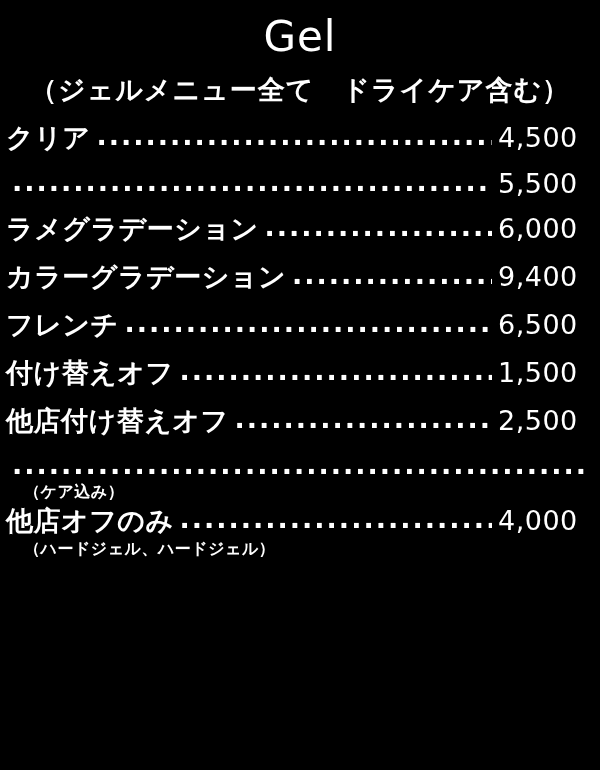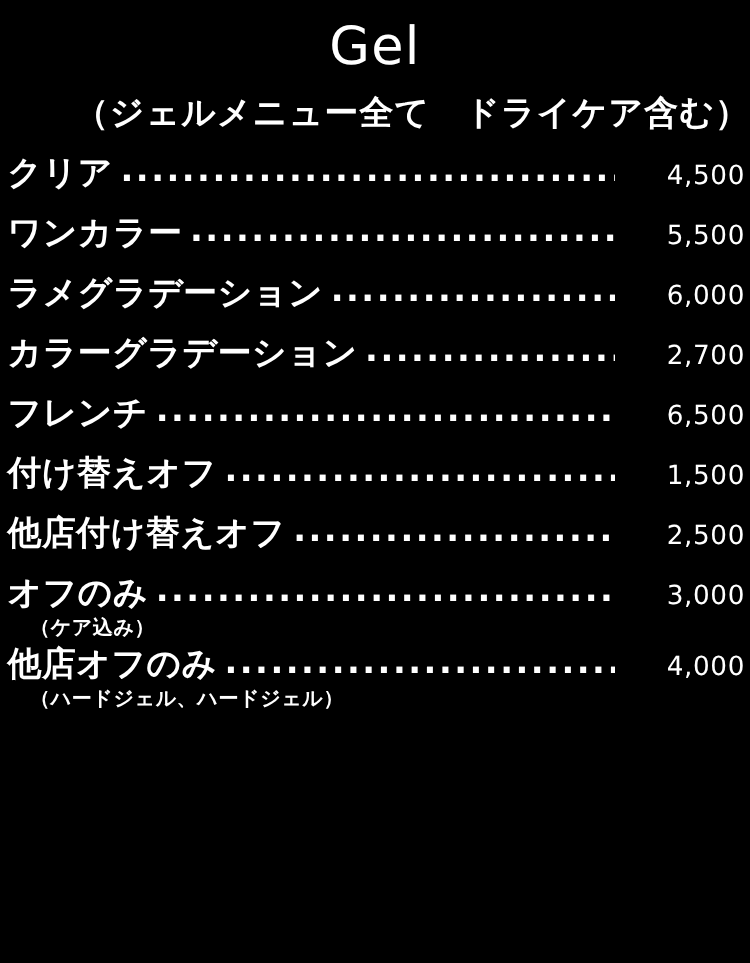--- a/index.html
+++ b/index.html
@@ -23,21 +23,21 @@
   .title {
     text-align: center;
     font-size: 42px;
     font-weight: 400;
     letter-spacing: 1px;
     line-height: 1;
     padding-top: 16px;
     font-family: "DejaVu Sans", "Liberation Sans", sans-serif;
   }
   .subtitle {
-    text-align: right;
+    text-align: center;
     font-size: 27px;
     font-weight: bold;
     letter-spacing: 1px;
     margin-top: 14px;
     white-space: nowrap;
   }
   .items {
     margin-top: 12px;
   }
   .row {
@@ -57,25 +57,25 @@
     overflow: hidden;
     white-space: nowrap;
     font-size: 27px;
     font-weight: bold;
     margin: 0 6px;
     letter-spacing: 2px;
     position: relative;
     top: -2px;
   }
   .row .price {
-    font-size: 21px;
+    font-size: 27px;
     font-weight: 400;
     white-space: nowrap;
     min-width: 98px;
-    text-align: right;
+    text-align: left;
     letter-spacing: 0.5px;
   }
   .note {
     font-size: 16px;
     font-weight: bold;
     padding-left: 24px;
     margin-top: 0px;
     letter-spacing: 0.5px;
     white-space: nowrap;
   }
@@ -94,35 +94,34 @@
 
   <div class="items">
 
     <div class="row">
       <span class="label">クリア</span>
       <span class="dots">..........................................................</span>
       <span class="price">4,500</span>
     </div>
 
     <div class="row">
-      <span class="label">ワンカラー</span>
       <span class="dots">..........................................................</span>
       <span class="price">5,500</span>
     </div>
 
     <div class="row">
       <span class="label">ラメグラデーション</span>
       <span class="dots">..........................................................</span>
       <span class="price">6,000</span>
     </div>
 
     <div class="row">
       <span class="label">カラーグラデーション</span>
       <span class="dots">..........................................................</span>
-      <span class="price">2,700</span>
+      <span class="price">9,400</span>
     </div>
 
     <div class="row">
       <span class="label">フレンチ</span>
       <span class="dots">..........................................................</span>
       <span class="price">6,500</span>
     </div>
 
     <div class="row">
       <span class="label">付け替えオフ</span>
@@ -130,23 +129,21 @@
       <span class="price">1,500</span>
     </div>
 
     <div class="row">
       <span class="label">他店付け替えオフ</span>
       <span class="dots">..........................................................</span>
       <span class="price">2,500</span>
     </div>
 
     <div class="row">
-      <span class="label">オフのみ</span>
       <span class="dots">..........................................................</span>
-      <span class="price">3,000</span>
     </div>
     <div class="note">（ケア込み）</div>
 
     <div class="row tight">
       <span class="label">他店オフのみ</span>
       <span class="dots">..........................................................</span>
       <span class="price">4,000</span>
     </div>
     <div class="note">（ハードジェル、ハードジェル）</div>
 

